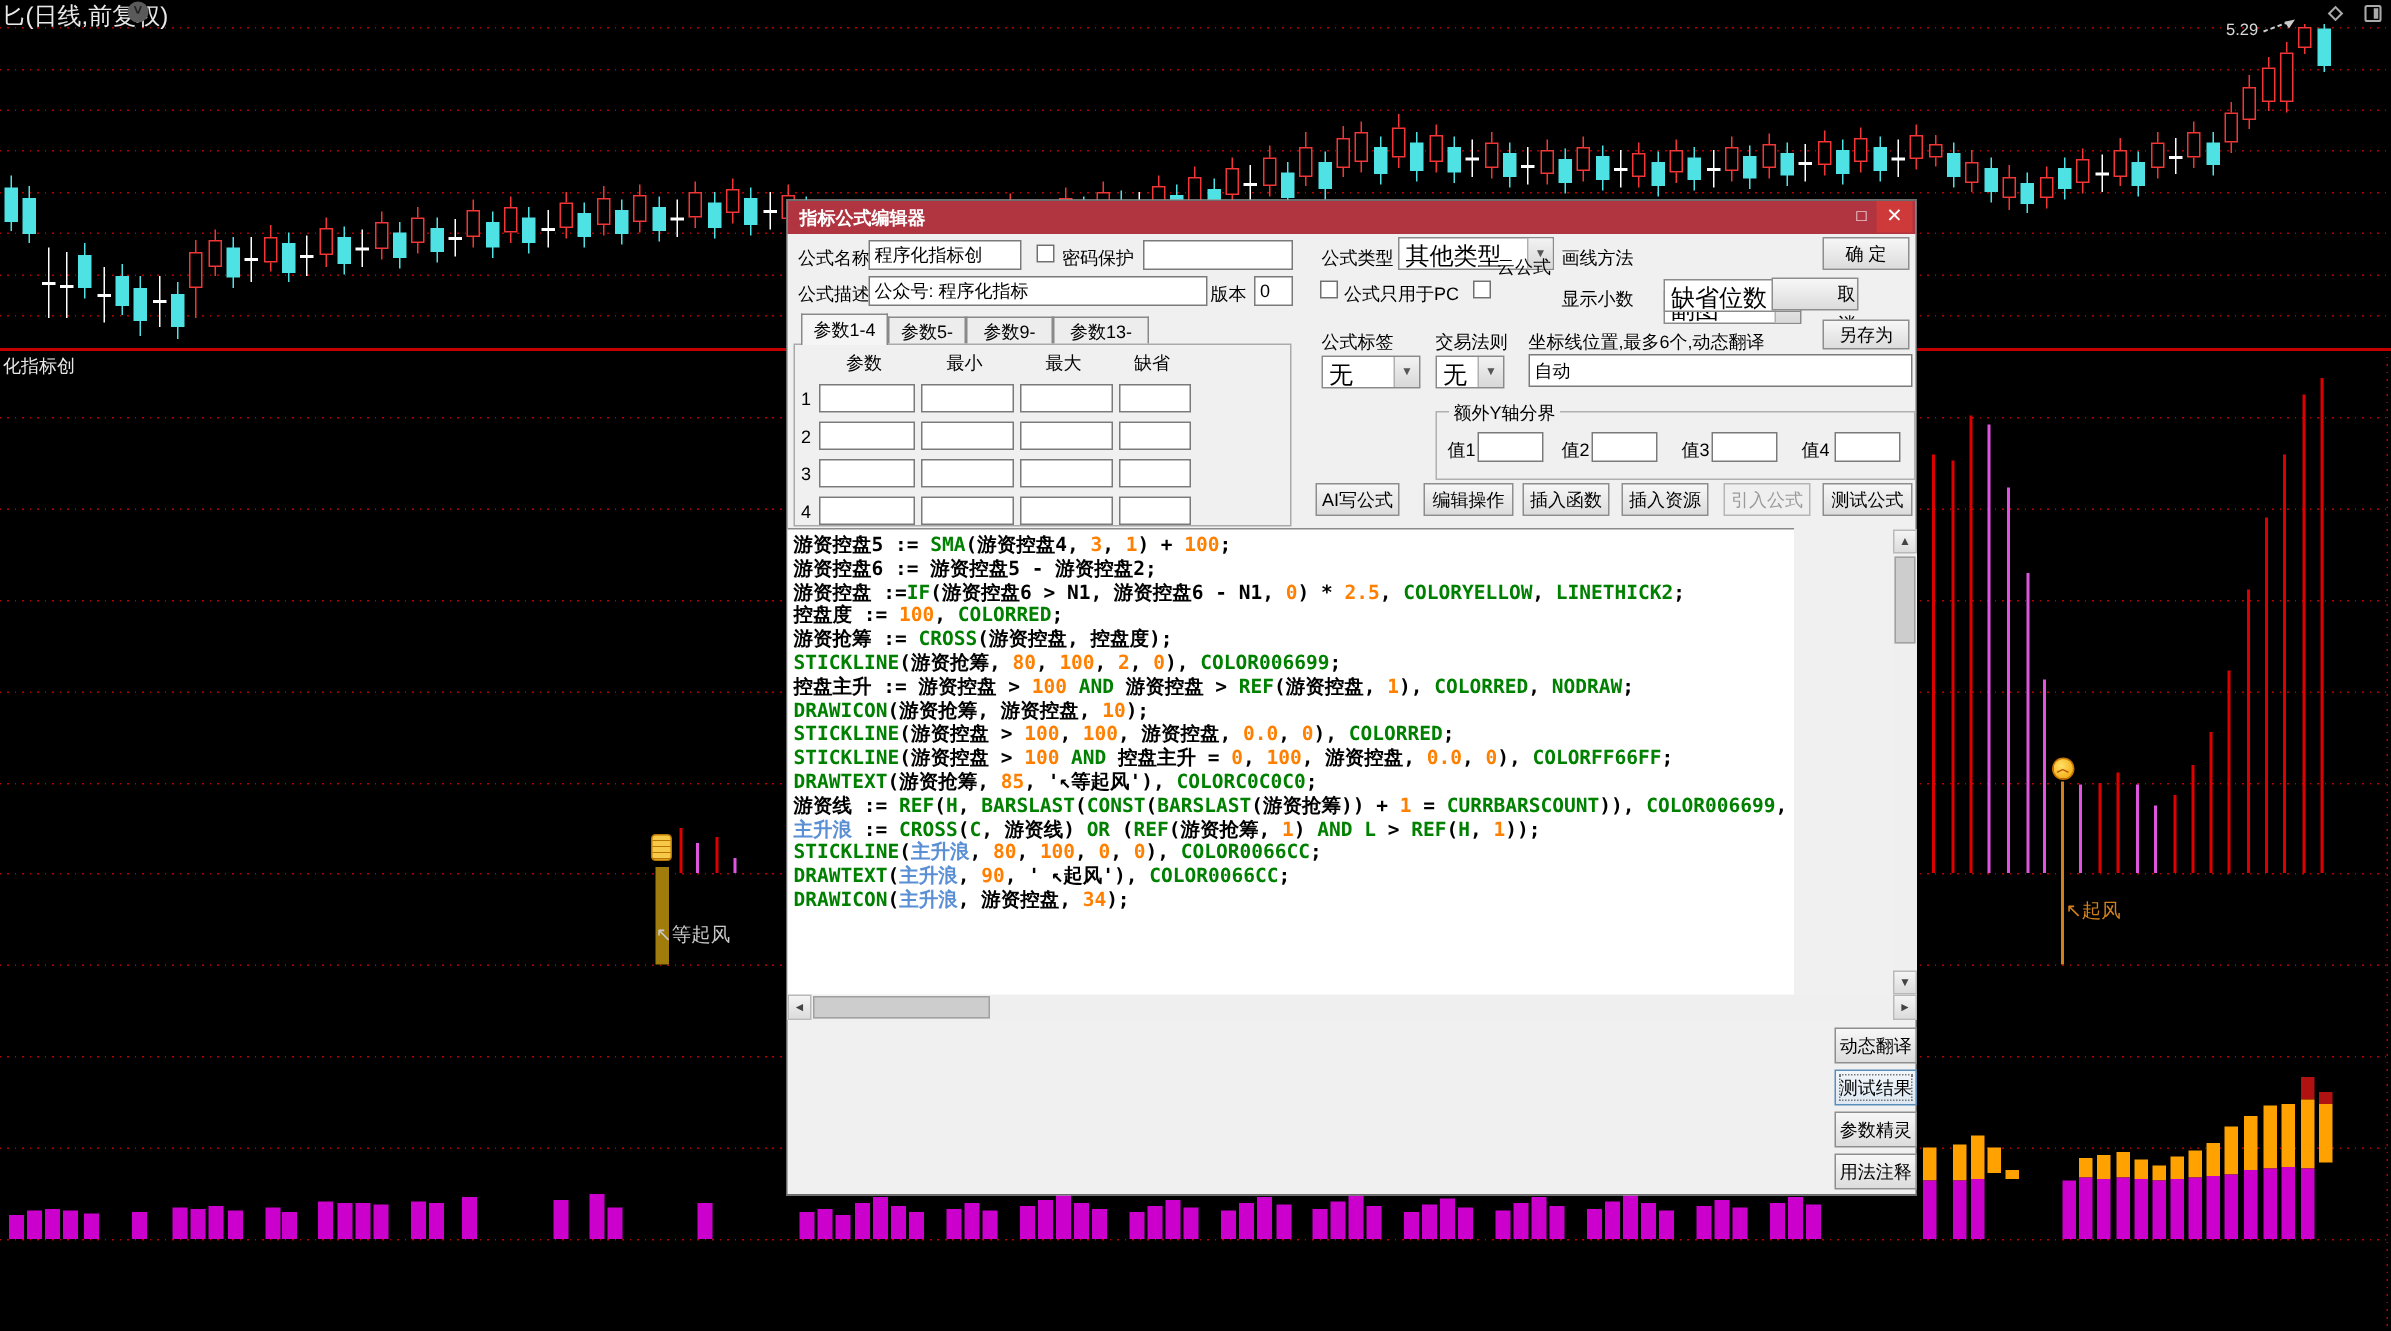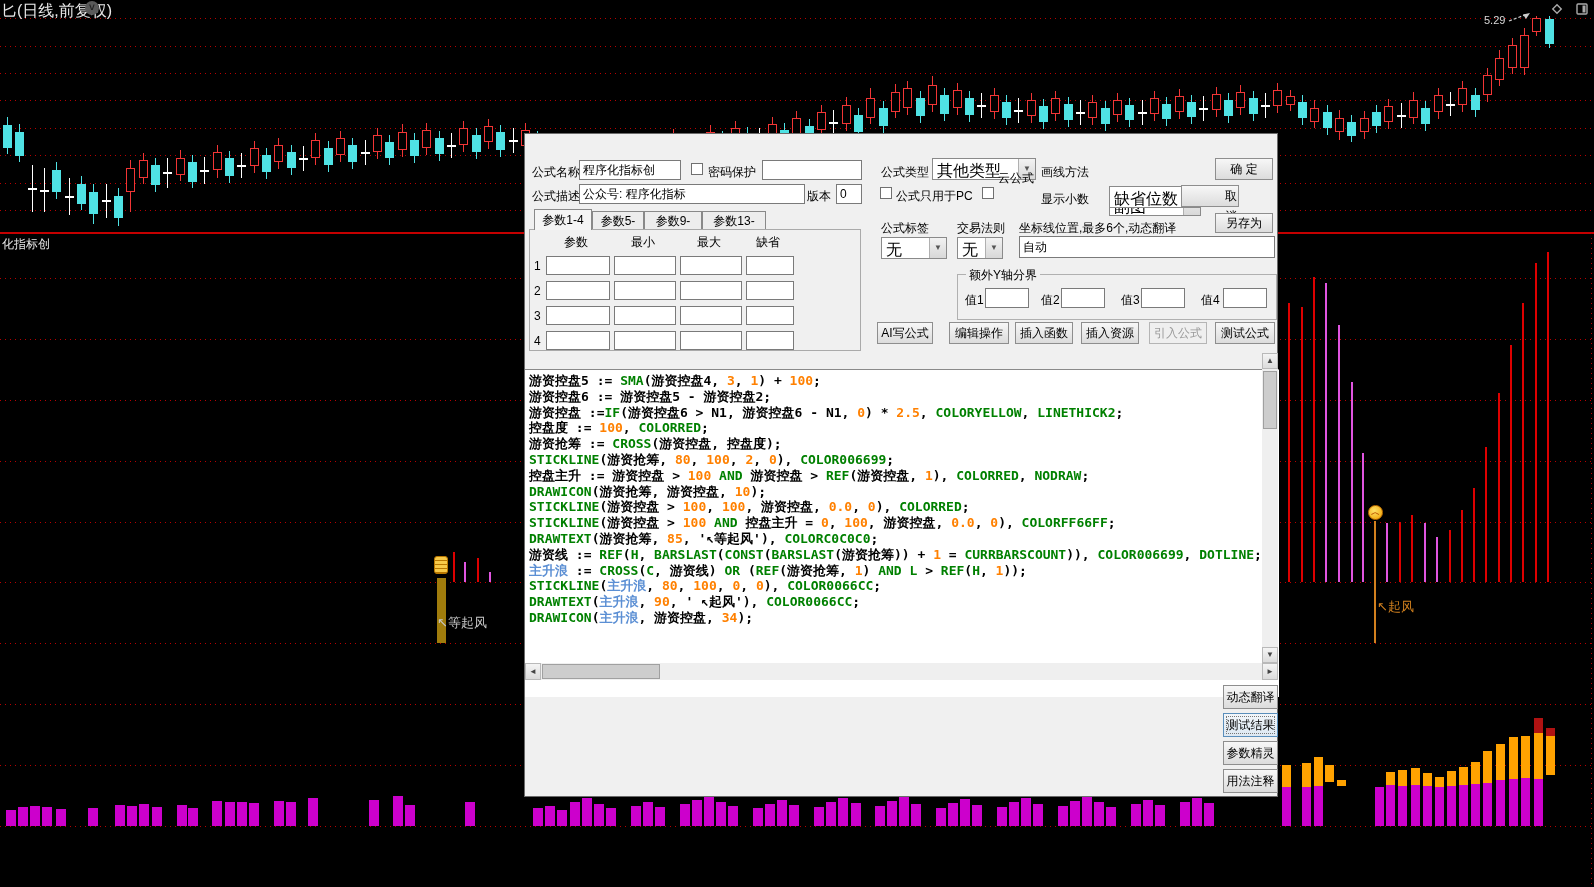--- a/index.html
+++ b/index.html
@@ -42,21 +42,21 @@
   .tab.active{height:21px;background:#F5F5F5;z-index:2;line-height:21px;}
   #param-panel{position:absolute;left:4px;top:95px;width:332px;height:122px;border:1px solid #aaa;
                background:#F0F0F0;box-sizing:border-box;}
   .phead{display:flex;font-size:12px;margin:4px 0 2px 14px;}
   .phead span{display:block;text-align:center;}
   .prow{display:flex;align-items:center;height:25px;margin-left:4px;}
   .prow .num{width:12px;font-size:12px;}
   .prow input{background:#fff;border:1px solid #7a7a7a;height:19px;margin-right:4px;box-sizing:border-box;}
   .grp{position:absolute;border:1px solid #b0b0b0;}
   .grp>span{position:absolute;top:-8px;left:8px;background:#F0F0F0;padding:0 3px;font-size:12px;}
-  #code-area{position:absolute;left:0px;top:235px;width:754px;height:328px;background:#fff;
+  #code-area{position:absolute;left:0px;top:218px;width:671px;height:328px;background:#fff;
              border-top:1px solid #8a8a8a;box-sizing:border-box;overflow:hidden;}
   #code-lines{position:absolute;left:4px;top:3px;width:730px;
               font-family:"DejaVu Sans Mono","Liberation Mono",monospace;font-weight:bold;
               font-size:13px;line-height:15.8px;white-space:pre;}
   .c-k{color:#000;} .c-f{color:#008000;} .c-n{color:#FF8000;} .c-b{color:#5B8FD4;}
   .sb{position:absolute;background:#efefef;}
   .sb-btn{position:absolute;background:linear-gradient(#f4f4f4,#dcdcdc);border:1px solid #b9b9b9;
           box-sizing:border-box;color:#444;font-size:8px;text-align:center;line-height:14px;}
   .sb-thumb{position:absolute;background:#cdcdcd;border:1px solid #a0a0a0;box-sizing:border-box;}
   #status-box{position:absolute;left:0;top:550px;width:689px;height:112px;background:#fff;
@@ -495,20 +495,25 @@
 
   <div id="pane2-label">化指标创</div>
 
   <span id="price-label" style="left:1484px;top:14px;">5.29</span>
   <svg id="price-arrow" style="left:1508px;top:10px;" width="24" height="14">
     <line x1="1" y1="11" x2="17" y2="5" stroke="#ccc" stroke-width="1.3" stroke-dasharray="3,2"></line>
     <path d="M22 3 L15 4.5 L18 9 Z" fill="#ccc"></path>
   </svg>
 
   <div id="dialog">
+    <div id="dlg-titlebar">
+      <span id="dlg-title">指标公式编辑器</span>
+      <span id="dlg-max">□</span>
+      <span id="dlg-close">✕</span>
+    </div>
 
     <span class="lbl" style="left:7px;top:30px;">公式名称</span>
     <input class="inp" style="left: 54px; top: 26px; width: 102px; height: 20px;" value="程序化指标创">
     <span class="cb" style="left:166px;top:29px;"></span>
     <span class="lbl" style="left:183px;top:30px;">密码保护</span>
     <input class="inp" style="left: 237px; top: 26px; width: 100px; height: 20px;">
     <span class="lbl" style="left:356px;top:30px;">公式类型</span>
     <div class="dd" style="left:407px;top:24px;width:104px;height:22px;">
       <span class="val">其他类型</span>
       <span class="arr">▼</span>

